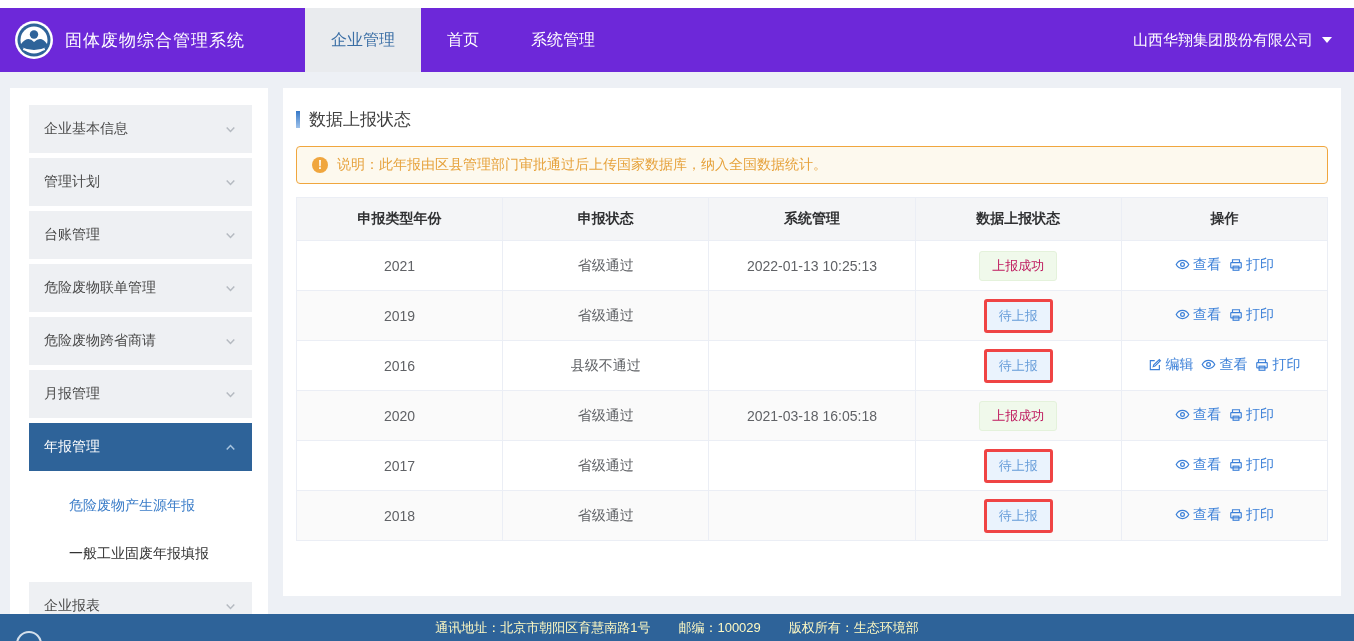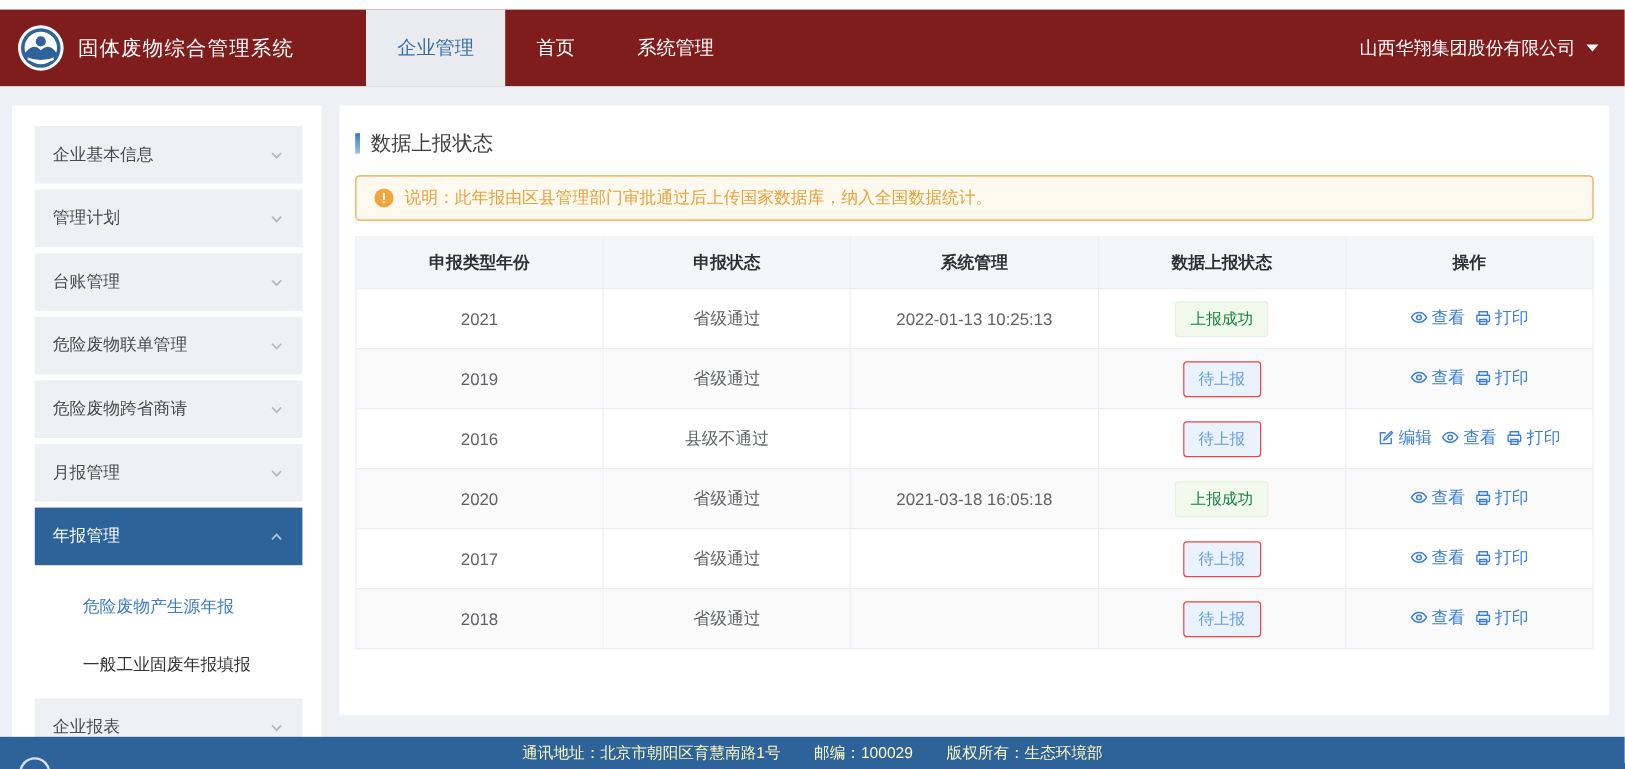--- a/index.html
+++ b/index.html
@@ -2,21 +2,21 @@
 <html lang="zh"><head>
 <meta charset="utf-8">
 <title>固体废物综合管理系统</title>
 <style>
   * { box-sizing: border-box; margin: 0; padding: 0; }
   html,body { width:1354px; height:641px; overflow:hidden; }
   body { font-family:"Liberation Sans","DejaVu Sans",sans-serif; background:#ffffff; }
 
   
   .top-strip { height:8px; background:#ffffff; }
-  .navbar { height:64px; background:#7f1d1d; display:flex; align-items:stretch; color:#fff; }
+  .navbar { height:64px; background:#6d28d9; display:flex; align-items:stretch; color:#fff; }
   .brand { display:flex; align-items:center; padding-left:14px; }
   .brand-title { font-size:17px; margin-left:11px; letter-spacing:1px; }
   .nav-tabs { display:flex; margin-left:60px; }
   .nav-tab { display:flex; align-items:center; padding:0 26px; font-size:16px; color:#fff; cursor:pointer; }
   .nav-tab.active { background:#e9ebee; color:#3a6ea5; }
   .flex-spacer { flex:1; }
   .company { display:flex; align-items:center; padding-right:22px; font-size:15px; cursor:pointer; }
   .caret-down { width:0; height:0; margin-left:9px; border-left:5px solid transparent;
                 border-right:5px solid transparent; border-top:6px solid #ffffff; }
 
@@ -52,22 +52,22 @@
                 justify-content:center; margin-right:9px; flex-shrink:0; }
 
   table.report-table { width:100%; margin-top:13px; border-collapse:collapse; table-layout:fixed; }
   .report-table th, .report-table td { border:1px solid #ebeef5; text-align:center; font-size:14px; }
   .report-table th { background:#f4f5f7; color:#303133; font-weight:bold; height:43px; }
   .report-table td { height:50px; color:#606266; background:#fff; }
   .report-table tbody tr:nth-child(even) td { background:#fafafa; }
 
   .badge { display:inline-block; min-width:54px; padding:5px 12px; font-size:13px;
            border-radius:3px; }
-  .badge.success { background:#f0f9eb; color:#15803d; border:1px solid #e4f2db; }
-  .badge.pending { background:#eaf3fd; color:#659cd9; border:1px solid #ef4444; cursor:pointer; }
+  .badge.success { background:#f0f9eb; color:#be185d; border:1px solid #e4f2db; }
+  .badge.pending { background:#eaf3fd; color:#659cd9; border:3px solid #ef4444; cursor:pointer; }
 
   .action-link { color:#3c80d8; display:inline-flex; align-items:center; margin:0 4px;
                  cursor:pointer; text-decoration:none; font-size:14px; }
   .action-link svg { margin-right:3px; }
 
   
   .footer { height:27px; background:#2e6399; color:#fef9c3; font-size:13px; display:flex;
             align-items:center; justify-content:center; gap:28px; position:relative;
             overflow:hidden; }
   .footer-logo { position:absolute; left:16px; bottom:-16px; width:26px; height:26px;

